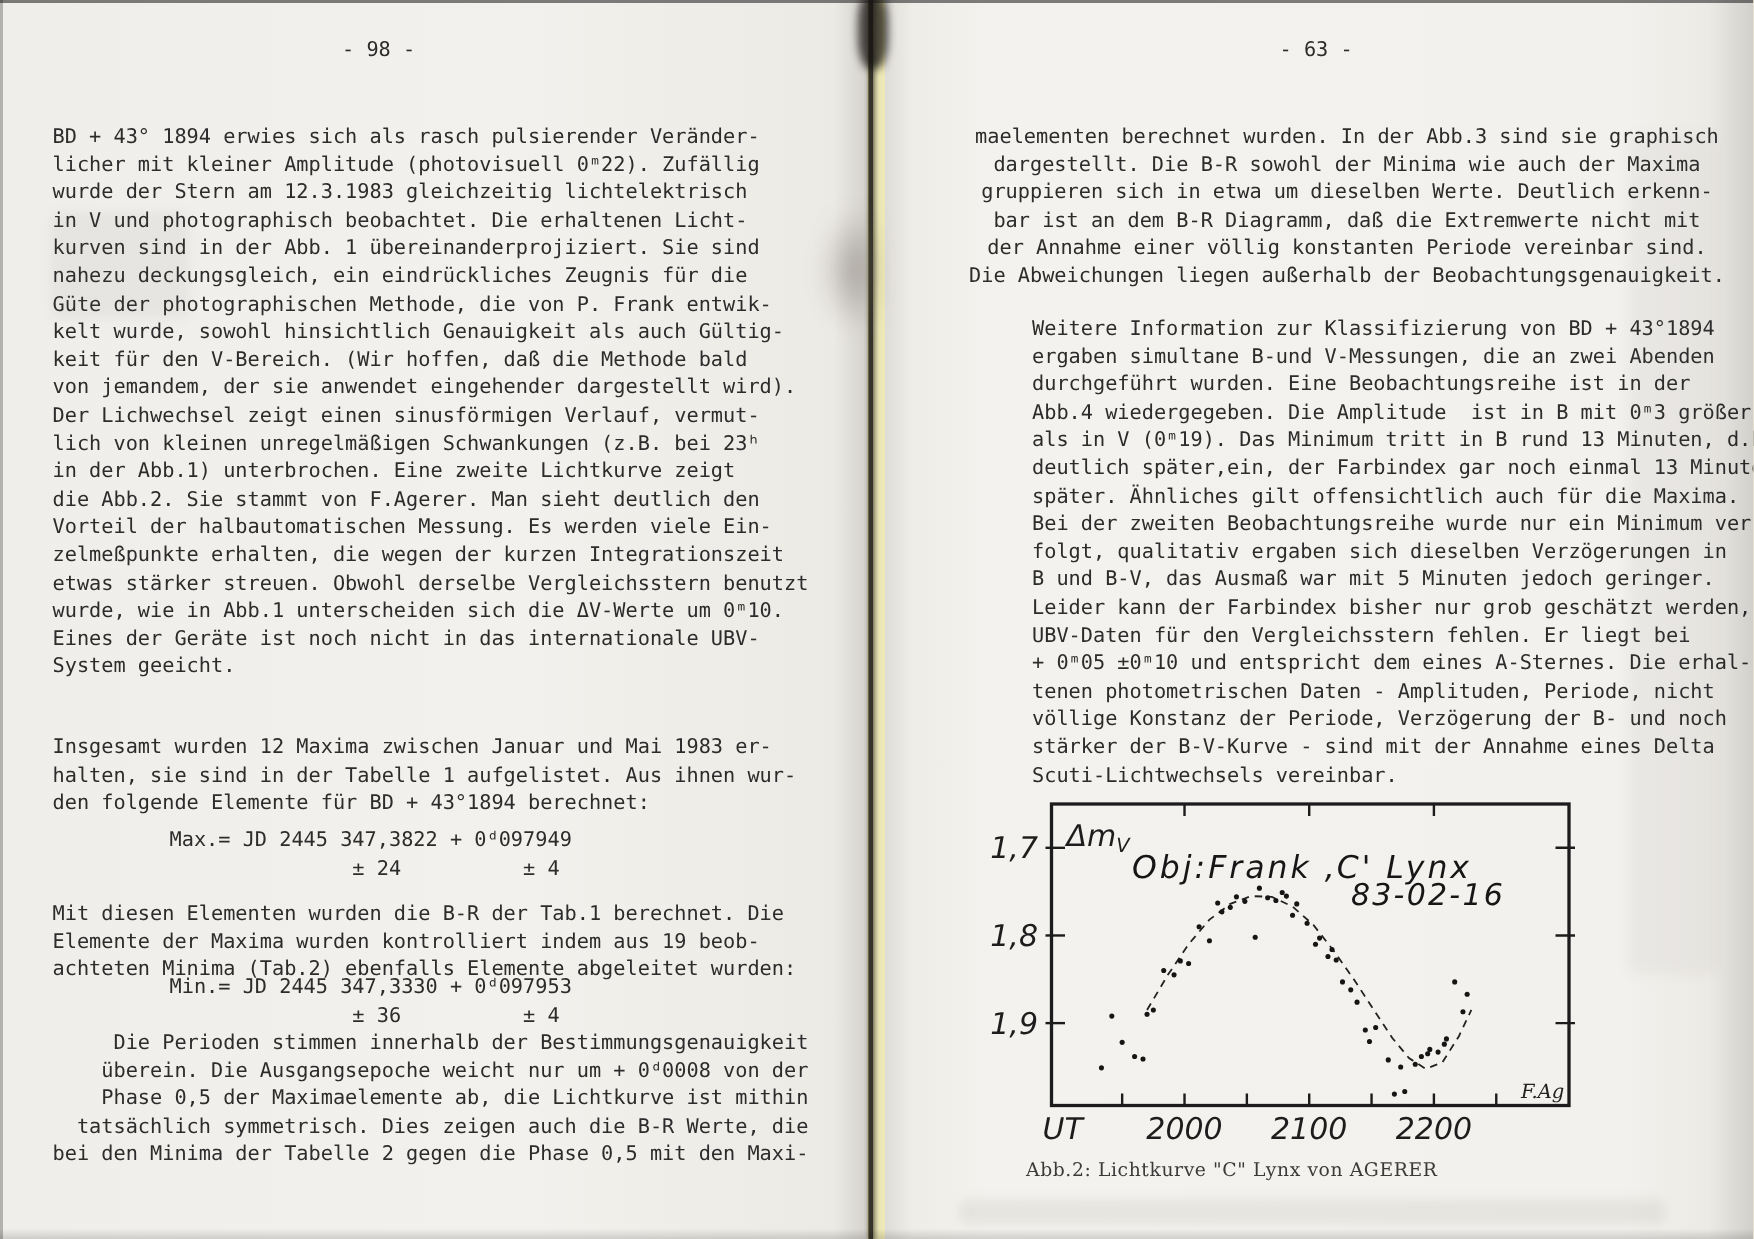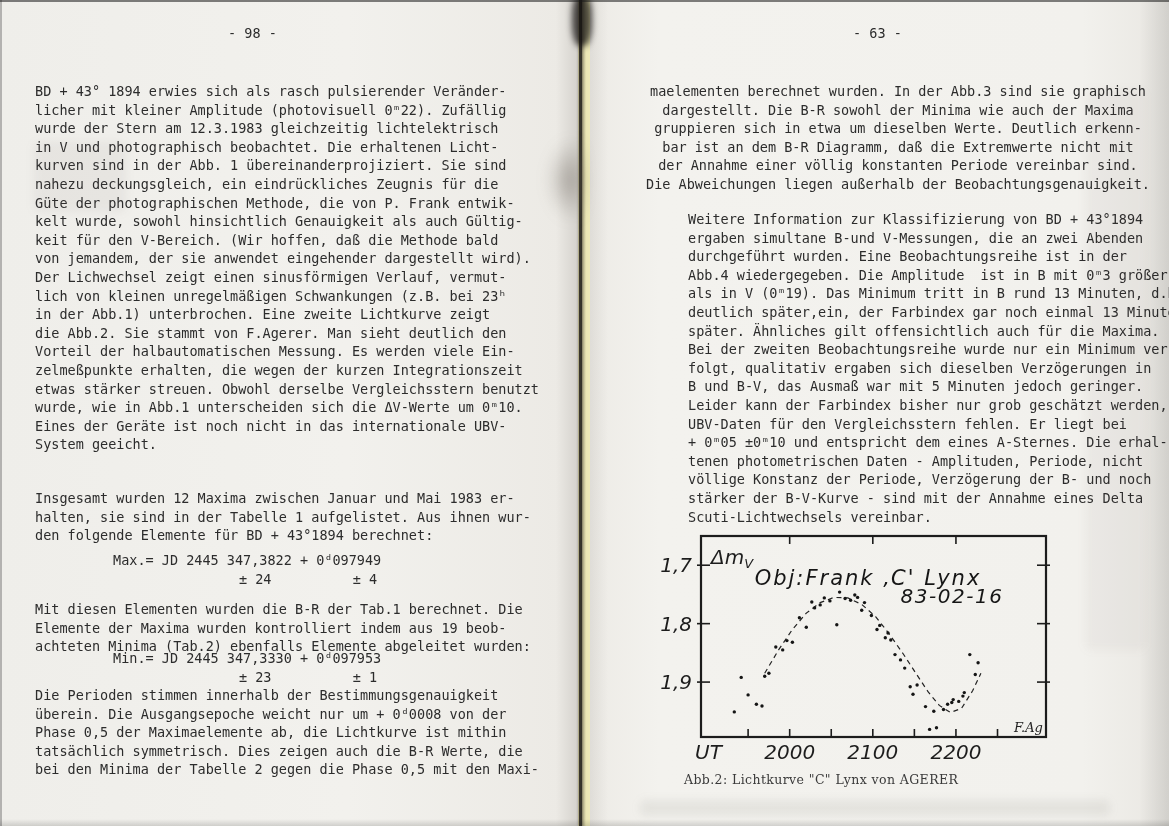--- a/index.html
+++ b/index.html
@@ -3,21 +3,21 @@
 <meta charset="utf-8">
 <style>
   html,body{margin:0;padding:0;background:#d8d6d1;}
   .scan{position:relative;width:1169px;height:826px;background:#fef9c3;overflow:hidden;
         font-family:"DejaVu Sans Mono",monospace;}
   .page{position:absolute;top:0;bottom:0;}
   .page.left{left:0;width:578px;background:linear-gradient(90deg,#efeeea 0%,#f2f1ed 60%,#eceae5 97%);}
   .page.right{left:590px;width:579px;background:linear-gradient(90deg,#edebe6 0%,#f3f2ee 12%,#f2f1ed 85%,#e9e7e2 100%);}
   .pagenum{position:absolute;font:13.5px/18.6px "DejaVu Sans Mono",monospace;color:#2c2c2c;}
   pre.para{position:absolute;margin:0;white-space:pre;font:13.5px/18.6px "DejaVu Sans Mono",monospace;color:#2c2c2c;}
-  pre.formula{padding-left:78px;text-align:center;}
+  pre.formula{padding-left:78px;}
   .caption{position:absolute;font:12.5px "DejaVu Serif",serif;letter-spacing:.4px;color:#3a3a3a;}
   
   .spine-glow{position:absolute;left:556px;top:0;width:52px;height:826px;pointer-events:none;
       background:linear-gradient(90deg,rgba(70,64,58,0) 0%,rgba(70,64,58,.14) 42%,rgba(40,36,32,.38) 50%,rgba(70,64,58,.10) 58%,rgba(70,64,58,0) 100%);}
   .spine-core{position:absolute;left:579px;top:0;width:3px;height:826px;background:rgba(25,22,20,.82);
       box-shadow:0 0 3px rgba(25,22,20,.6);}
   .spine-top{position:absolute;left:572px;top:-6px;width:20px;height:52px;background:rgba(20,18,16,.75);
       filter:blur(3px);border-radius:40%;}
   .spine-blot{position:absolute;left:546px;top:138px;width:36px;height:84px;filter:blur(7px);
       background:radial-gradient(ellipse at 70% 50%,rgba(90,82,74,.42),rgba(90,82,74,0) 70%);}
@@ -67,22 +67,22 @@
 System geeicht.</pre>
     <pre class="para" style="left:35px;top:489px;">Insgesamt wurden 12 Maxima zwischen Januar und Mai 1983 er-
 halten, sie sind in der Tabelle 1 aufgelistet. Aus ihnen wur-
 den folgende Elemente für BD + 43°1894 berechnet:</pre>
     <pre class="para formula" style="left:35px;top:551px;">Max.= JD 2445 347,3822 + 0ᵈ097949
                ± 24          ± 4</pre>
     <pre class="para" style="left:35px;top:600px;">Mit diesen Elementen wurden die B-R der Tab.1 berechnet. Die
 Elemente der Maxima wurden kontrolliert indem aus 19 beob-
 achteten Minima (Tab.2) ebenfalls Elemente abgeleitet wurden:</pre>
     <pre class="para formula" style="left:35px;top:649px;">Min.= JD 2445 347,3330 + 0ᵈ097953
-               ± 23          ± 1</pre>
-    <pre class="para" style="left:35px;top:686px;">Die Perioden stimmen innerhalb der Bestimmungsgenauigkeit
+               ± 36          ± 4</pre>
+    <pre class="para" style="left:35px;top:686px;text-align:right;">Die Perioden stimmen innerhalb der Bestimmungsgenauigkeit
 überein. Die Ausgangsepoche weicht nur um + 0ᵈ0008 von der
 Phase 0,5 der Maximaelemente ab, die Lichtkurve ist mithin
 tatsächlich symmetrisch. Dies zeigen auch die B-R Werte, die
 bei den Minima der Tabelle 2 gegen die Phase 0,5 mit den Maxi-</pre>
   </div>
 
   <div class="page right">
     <div class="pagenum" style="left:263px;top:24px;">- 63 -</div>
     <pre class="para" style="left:56px;top:82px;text-align:center;">maelementen berechnet wurden. In der Abb.3 sind sie graphisch
 dargestellt. Die B-R sowohl der Minima wie auch der Maxima

